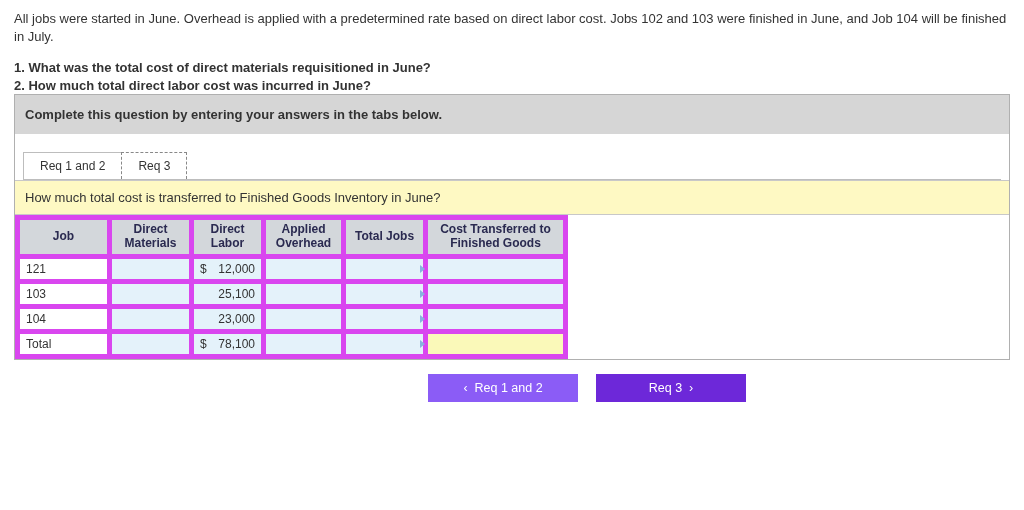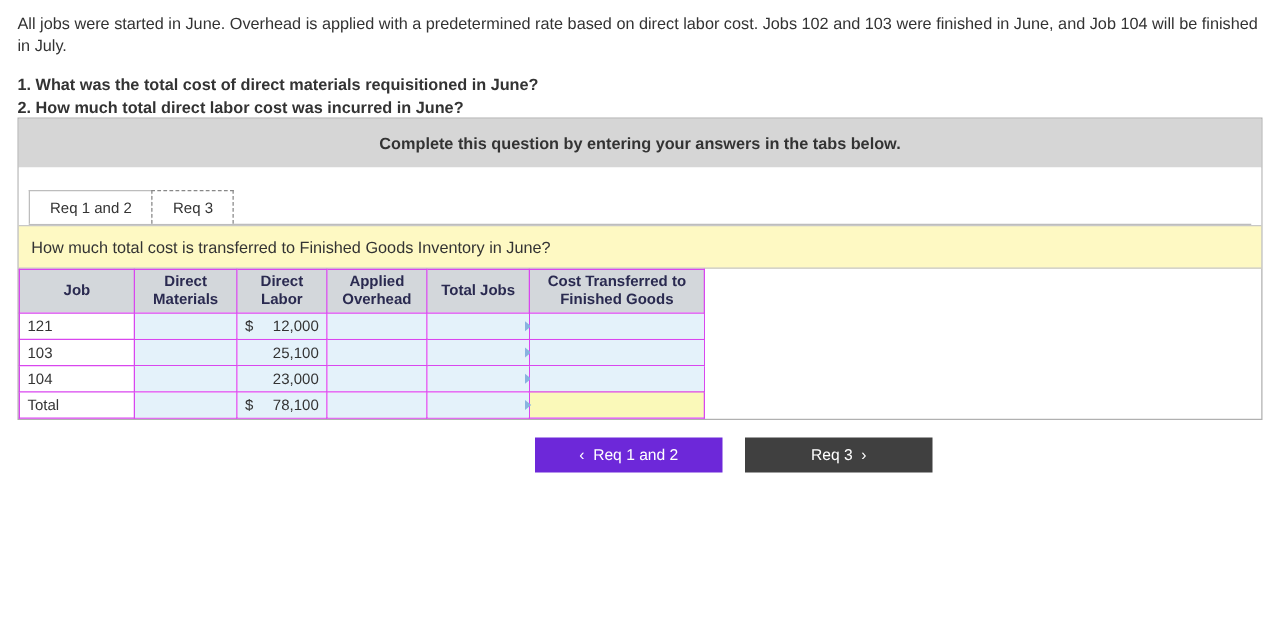--- a/index.html
+++ b/index.html
@@ -19,21 +19,20 @@
   .panel {
     border: 1px solid #b0b0b0;
     width: 100%;
     background: #fff;
   }
   .instruction-bar {
     background: #d6d6d6;
     padding: 12px 10px;
     font-weight: bold;
     font-size: 13px;
-    text-align: center;
   }
 
   .tabs-row {
     padding: 18px 8px 0 8px;
     background: #fff;
   }
   .tabstrip { display: flex; }
   .tab {
     border: 1px solid #bdbdbd;
     border-bottom: none;
@@ -63,21 +62,21 @@
     font-size: 13px;
     border-top: 1px solid #c8c8c8;
     border-bottom: 1px solid #c8c8c8;
   }
 
   table.data {
     border-collapse: collapse;
     margin: 0;
   }
   table.data th, table.data td {
-    border: 1px solid #d946ef;
+    border: 5px solid #d946ef;
     padding: 3px 6px;
     font-size: 12px;
     vertical-align: middle;
   }
   table.data th {
     background: #d3d7db;
     color: #2a2a50;
     font-weight: bold;
     text-align: center;
     line-height: 1.15;
@@ -122,22 +121,22 @@
     padding-left: 150px;
   }
   .btn {
     min-width: 150px;
     padding: 7px 14px;
     font-size: 12.5px;
     text-align: center;
     color: #fff;
     cursor: pointer;
   }
-  .btn.prev { background: #6d28d9; }
-  .btn.next { background: #404040; color: #fff; }
+  .btn.prev { background: #8b5cf6; }
+  .btn.next { background: #6d28d9; color: #fff; }
 
 </style>
 </head>
 <body>
 
 <div class="intro">All jobs were started in June. Overhead is applied with a predetermined rate based on direct labor cost. Jobs 102 and 103 were finished in June, and Job 104 will be finished in July.</div>
 
 <div class="questions">
   <div><b>1. What was the total cost of direct materials requisitioned in June?</b></div>
   <div><b>2. How much total direct labor cost was incurred in June?</b></div>

